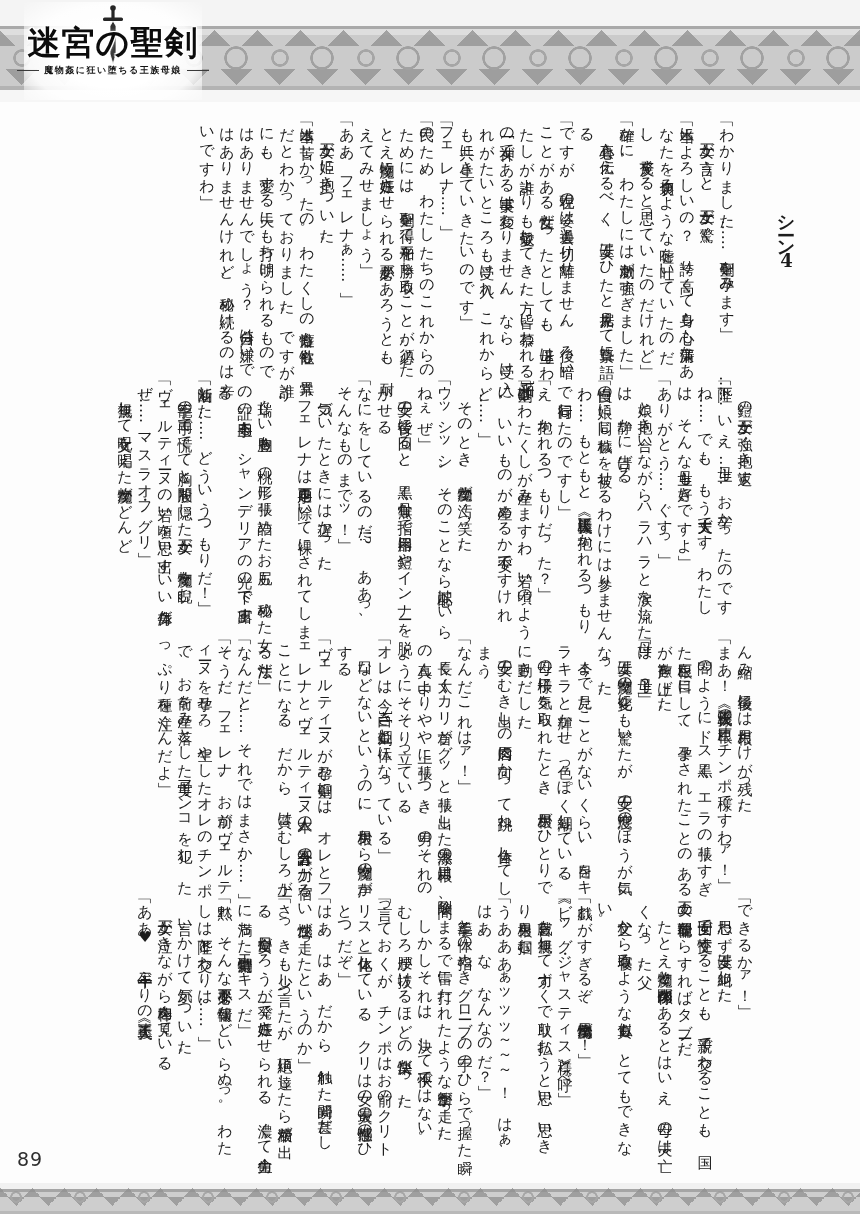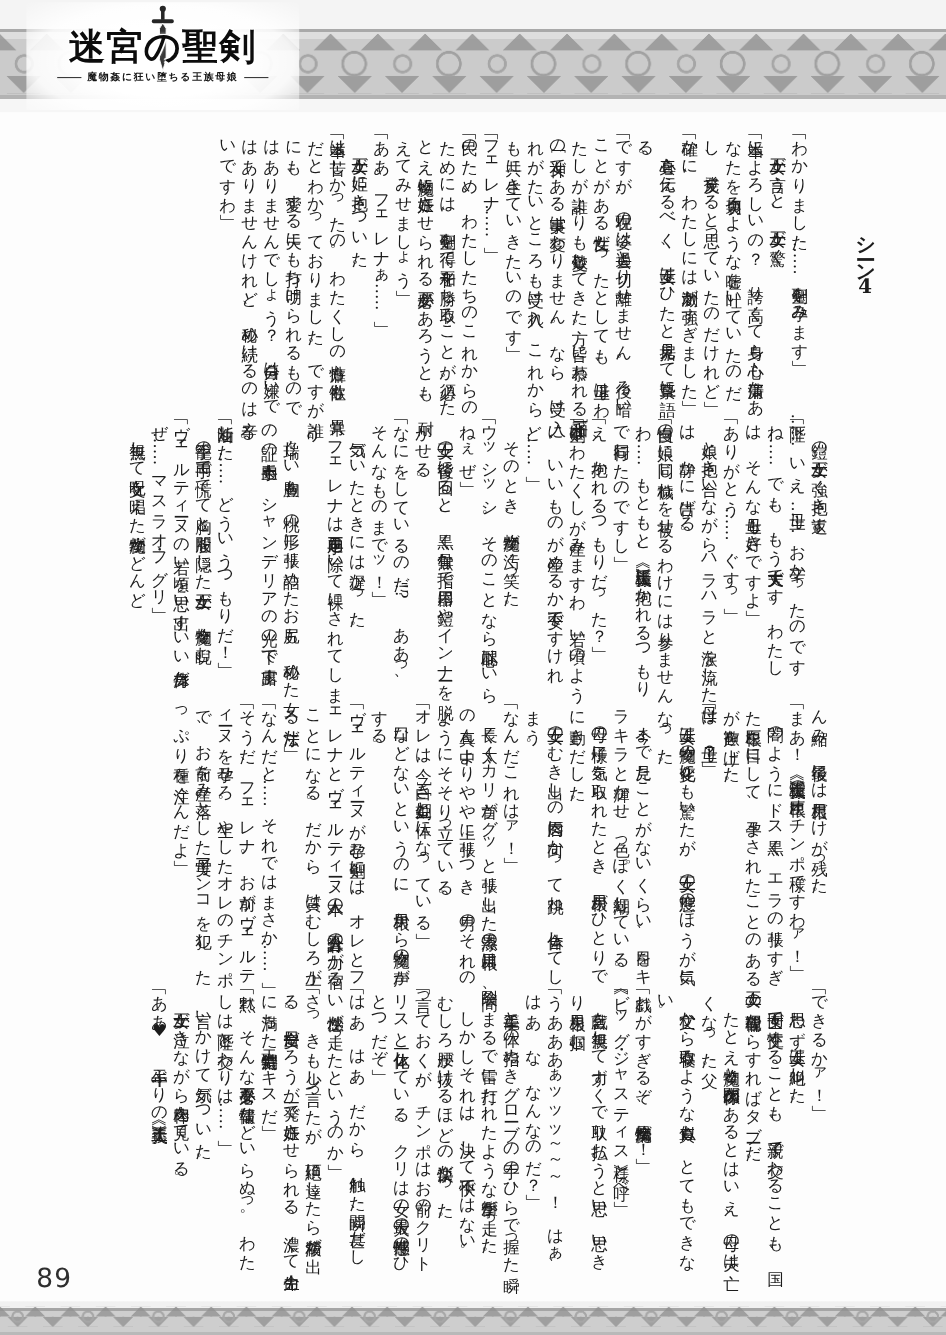--- a/index.html
+++ b/index.html
@@ -37,21 +37,21 @@
     top:5px;height:18px;
     background-image:
       radial-gradient(circle 7px at 16px 9px, transparent 3.5px,#9a9a9a 4px 5.5px,transparent 6px),
       conic-gradient(from 135deg at 50% 0,#909090 0 90deg,transparent 90deg),
       conic-gradient(from -45deg at 50% 100%,#909090 0 90deg,transparent 90deg);
     background-size:64px 18px,32px 9px,32px 9px;
     background-position:0 0,16px top,0 bottom;
   }
   
   .logo{
-    position:absolute;top:2px;left:24px;width:248px;height:98px;
+    position:absolute;top:2px;left:24px;width:178px;height:98px;
     display:flex;flex-direction:column;align-items:center;justify-content:center;
     background:radial-gradient(ellipse at 50% 55%,#ffffff 42%,rgba(255,255,255,.88) 68%,rgba(255,255,255,0) 100%);
     z-index:3;
   }
   .sword{position:absolute;top:2px;left:50%;transform:translateX(-50%);z-index:0;}
   .logo-title{
     position:relative;z-index:1;
     font-size:33px;font-weight:bold;color:#0c0c0c;letter-spacing:1px;line-height:1.1;
     text-shadow:0 0 2px #fff,0 0 4px #fff,1px 1px 0 #fff,-1px -1px 0 #fff,1px -1px 0 #fff,-1px 1px 0 #fff;
   }
@@ -75,23 +75,23 @@
   .band2{top:376px;right:105px;width:705px;height:258px;}
   .band3{top:635px;right:105px;width:710px;height:258px;}
   .band4{top:894px;right:105px;width:715px;height:264px;}
   .scene-heading{
     margin:0 6px 0 36px;padding:0;padding-top:86px;
     font-size:18px;font-weight:bold;letter-spacing:2px;
     text-orientation:upright;line-height:26px;
   }
   
   .page-number{
-    position:absolute;left:33px;top:1148px;
+    position:absolute;left:17px;top:1148px;
     font-family:"DejaVu Sans","Liberation Sans",sans-serif;
-    font-size:24px;color:#2e2e2e;letter-spacing:1px;z-index:2;
+    font-size:19px;color:#2e2e2e;letter-spacing:1px;z-index:2;
   }
 </style>
 </head>
 <body>
 
 <div class="frieze frieze-top">
   <div class="ornament"></div>
 </div>
 
 <div class="logo">

